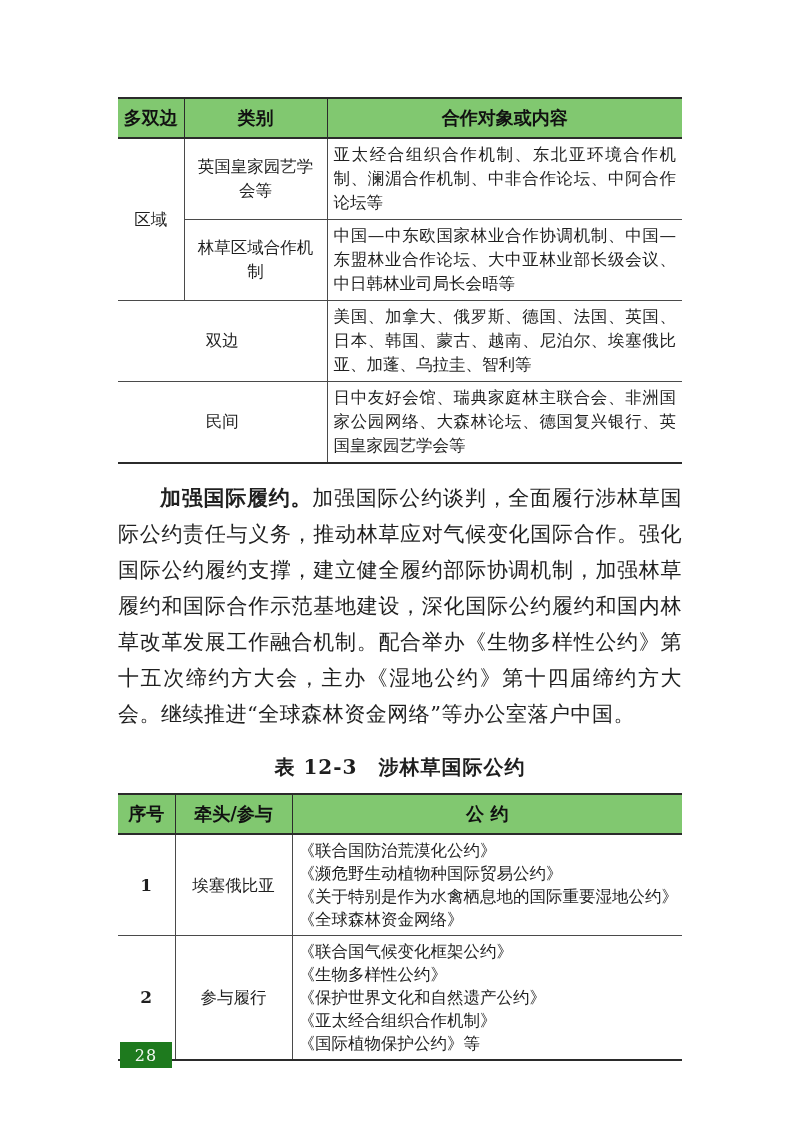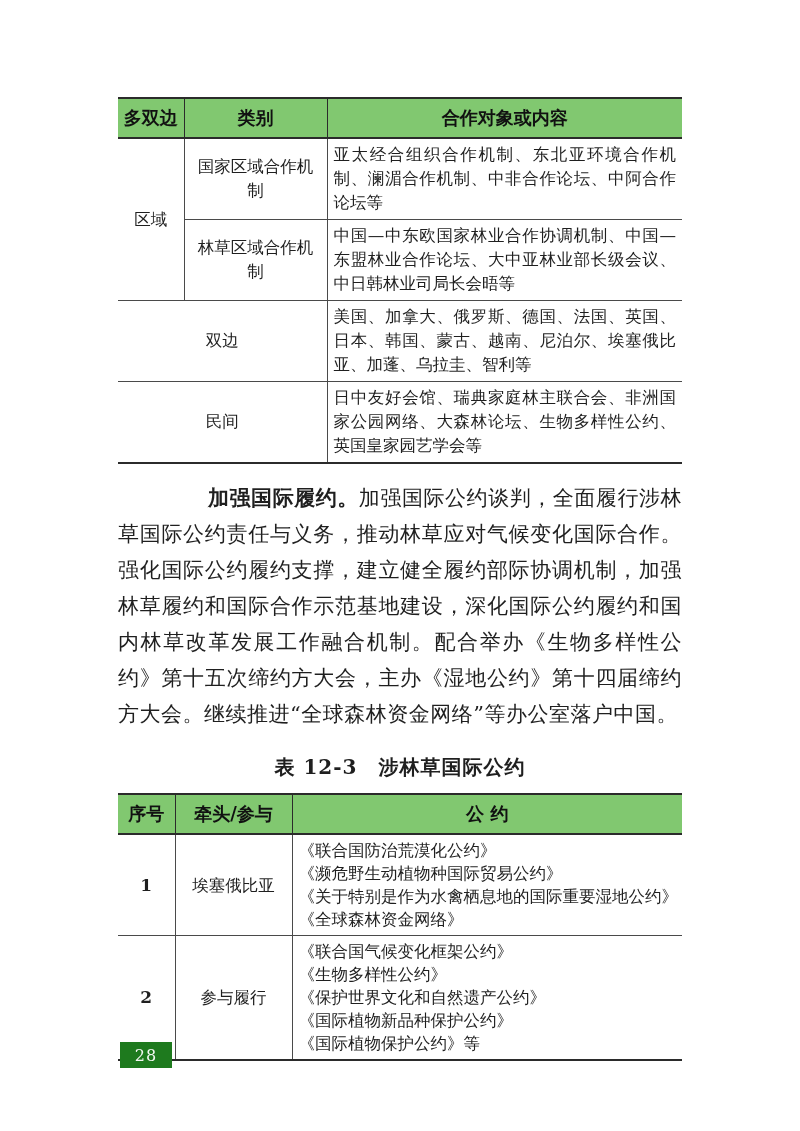--- a/index.html
+++ b/index.html
@@ -62,21 +62,21 @@
 
   
   .para{
     margin-top:16px;
     font-size:21px;
     line-height:36px;
     text-align:justify;
     text-indent:42px;
     letter-spacing:0.5px;
   }
-  .para .lead{font-weight:700;margin-left:48px;}
+  .para .lead{font-weight:700;}
 
   
   .caption{
     margin-top:22px;
     margin-bottom:12px;
     text-align:center;
     font-size:20px;
     font-weight:700;
     letter-spacing:1px;
   }
@@ -108,34 +108,34 @@
       <thead>
         <tr>
           <th>多双边</th>
           <th class="vline">类别</th>
           <th class="vline">合作对象或内容</th>
         </tr>
       </thead>
       <tbody>
         <tr>
           <td rowspan="2" class="c">区域</td>
-          <td class="c vline">国家区域合作机制</td>
+          <td class="c vline">英国皇家园艺学会等</td>
           <td class="l vline">亚太经合组织合作机制、东北亚环境合作机制、澜湄合作机制、中非合作论坛、中阿合作论坛等</td>
         </tr>
         <tr>
           <td class="c vline">林草区域合作机制</td>
           <td class="l vline">中国—中东欧国家林业合作协调机制、中国—东盟林业合作论坛、大中亚林业部长级会议、中日韩林业司局长会晤等</td>
         </tr>
         <tr>
           <td colspan="2" class="c">双边</td>
           <td class="l vline">美国、加拿大、俄罗斯、德国、法国、英国、日本、韩国、蒙古、越南、尼泊尔、埃塞俄比亚、加蓬、乌拉圭、智利等</td>
         </tr>
         <tr>
           <td colspan="2" class="c">民间</td>
-          <td class="l vline">日中友好会馆、瑞典家庭林主联合会、非洲国家公园网络、大森林论坛、生物多样性公约、英国皇家园艺学会等</td>
+          <td class="l vline">日中友好会馆、瑞典家庭林主联合会、非洲国家公园网络、大森林论坛、德国复兴银行、英国皇家园艺学会等</td>
         </tr>
       </tbody>
     </table>
 
     <p class="para"><span class="lead">加强国际履约。</span><span>加强国际公约谈判，全面履行涉林草国际公约责任与义务，推动林草应对气候变化国际合作。强化国际公约履约支撑，建立健全履约部际协调机制，加强林草履约和国际合作示范基地建设，深化国际公约履约和国内林草改革发展工作融合机制。配合举办《生物多样性公约》第十五次缔约方大会，主办《湿地公约》第十四届缔约方大会。继续推进“全球森林资金网络”等办公室落户中国。</span></p>
 
     <div class="caption">表 12-3　涉林草国际公约</div>
 
     <table class="t2">
       <colgroup>
@@ -161,21 +161,21 @@
             <div class="item">《全球森林资金网络》</div>
           </td>
         </tr>
         <tr>
           <td class="c num">2</td>
           <td class="c vline">参与履行</td>
           <td class="l vline">
             <div class="item">《联合国气候变化框架公约》</div>
             <div class="item">《生物多样性公约》</div>
             <div class="item">《保护世界文化和自然遗产公约》</div>
-            <div class="item">《国际植物新品种保护公约》</div>
+            <div class="item">《亚太经合组织合作机制》</div>
             <div class="item">《国际植物保护公约》等</div>
           </td>
         </tr>
       </tbody>
     </table>
 
   </div>
 
   <div class="page-badge">28</div>
 </div>

